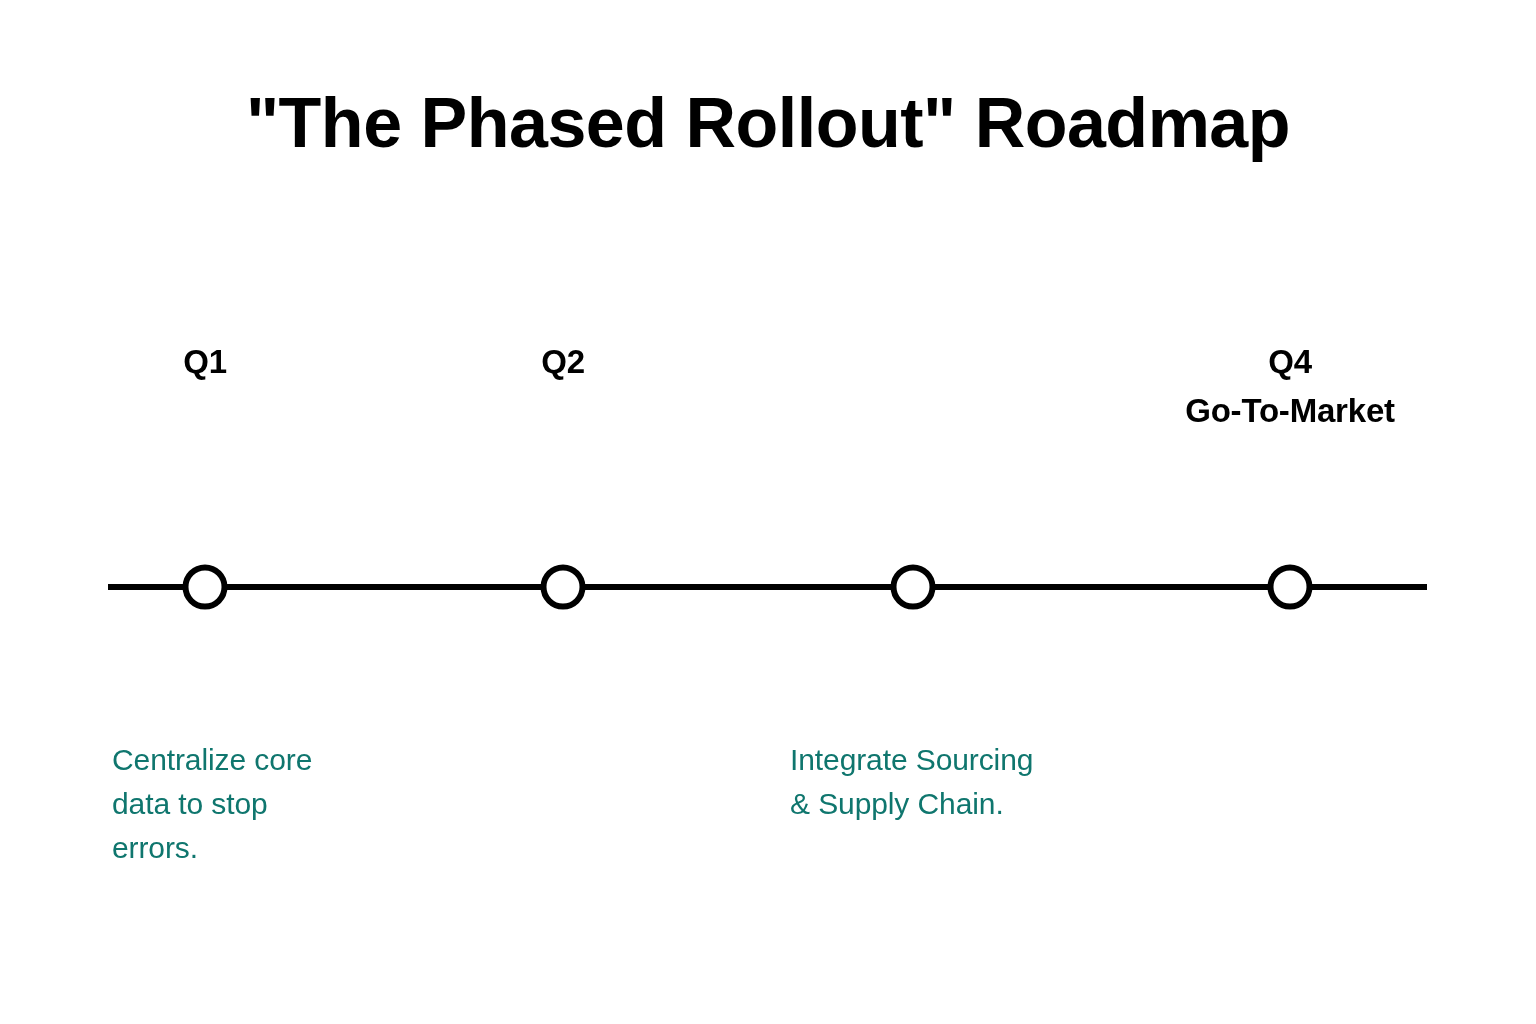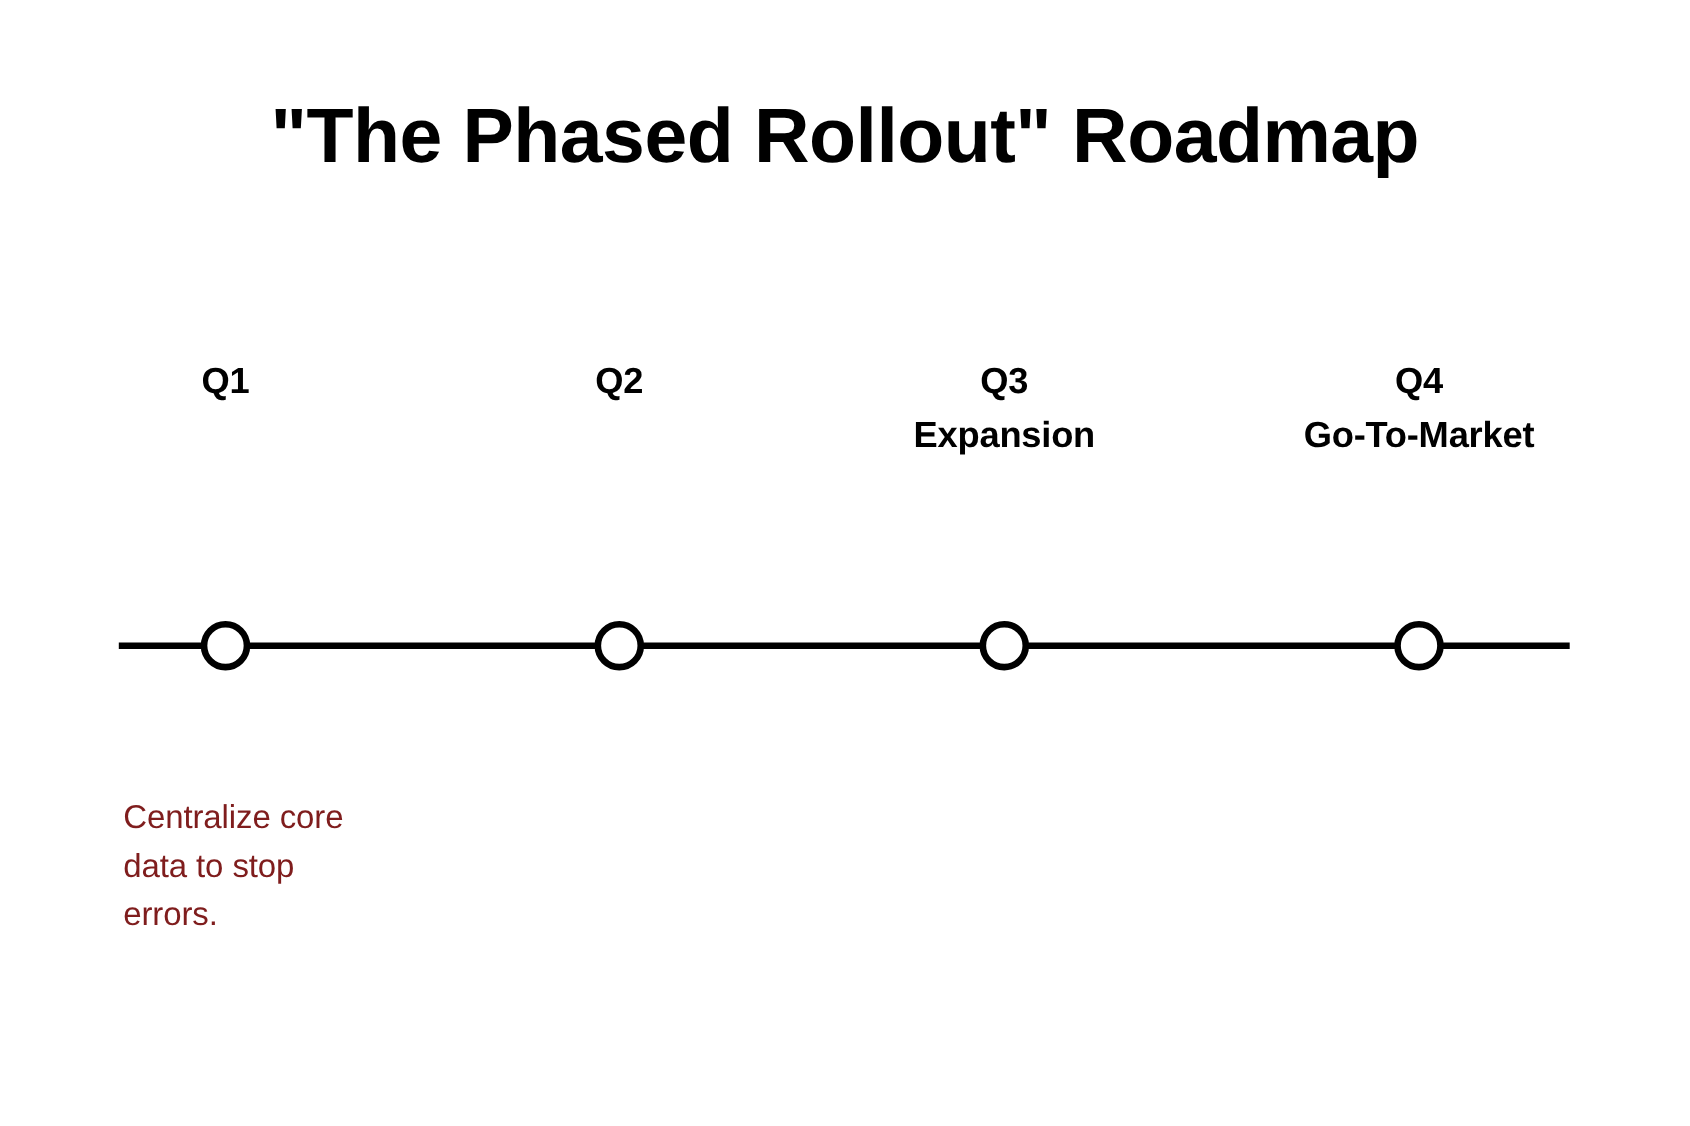--- a/index.html
+++ b/index.html
@@ -45,21 +45,21 @@
     top: 0;
     width: 1536px;
     height: 1024px;
     pointer-events: none;
   }
 
   
   .milestones {
     position: absolute;
     left: 0;
-    top: 0;
+    top: 16px;
     width: 1536px;
     height: 950px;
   }
 
   .milestone {
     position: absolute;
     top: 0;
     width: 352px;
     height: 1024px;
   }
@@ -87,21 +87,21 @@
     display: block;
   }
 
   .ms-desc {
     position: absolute;
     top: 722px;
     font-size: 30px;
     font-weight: 400;
     line-height: 1.47;
     letter-spacing: -0.1px;
-    color: #7f1d1d;
+    color: #0f766e;
     text-align: left;
   }
   .milestone.m0 .ms-desc { left: 83px;  width: 215px; }
   .milestone.m1 .ms-desc { left: 53px;  width: 240px; }
   .milestone.m2 .ms-desc { left: 53px;  width: 255px; }
   .milestone.m3 .ms-desc { left: 53px;  width: 240px; }
 </style>
 </head>
 <body>
 
@@ -126,24 +126,21 @@
       <div class="ms-desc">Centralize core data to stop errors.</div>
     </div>
 
     <div class="milestone m1">
       <div class="ms-heading">
         <span class="q">Q2</span>
       </div>
     </div>
 
     <div class="milestone m2">
-      <div class="ms-heading">
-        <span class="q">Q3</span>
-        <span class="name">Expansion</span>
-      </div>
+      <div class="ms-desc">Integrate Sourcing &amp; Supply Chain.</div>
     </div>
 
     <div class="milestone m3">
       <div class="ms-heading">
         <span class="q">Q4</span>
         <span class="name">Go-To-Market</span>
       </div>
     </div>
 
   </div>

